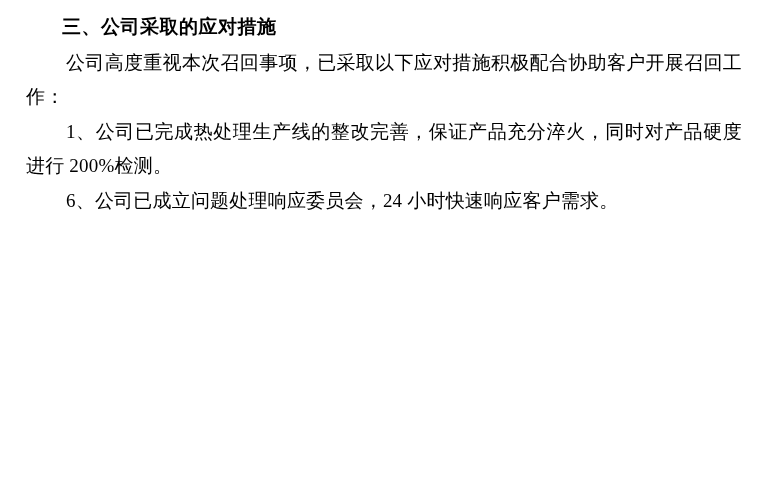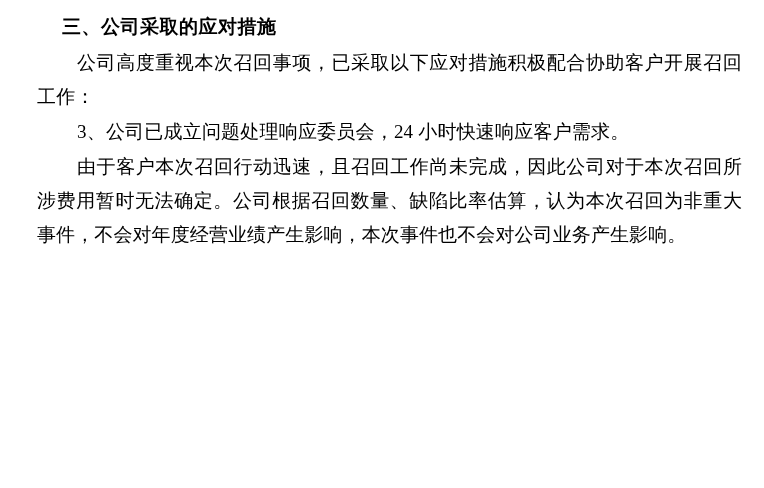--- a/index.html
+++ b/index.html
@@ -26,39 +26,39 @@
     font-weight: bold;
     font-size: 19px;
     line-height: 34px;
     margin: 0 0 2px 0;
     text-indent: 40px;
     letter-spacing: 0.5px;
   }
   .para {
     font-size: 19px;
     line-height: 34px;
-    margin: 0 0 1px 15px;
+    margin: 0 0 1px 4px;
     text-align: justify;
     text-justify: inter-ideograph;
     text-indent: 40px;
     letter-spacing: 0.2px;
   }
   .para.tight {
     letter-spacing: 0.1px;
   }
 </style>
 </head>
 <body>
 
 <div class="page">
 
   <h2 class="heading">三、公司采取的应对措施</h2>
 
   <p class="para">公司高度重视本次召回事项，已采取以下应对措施积极配合协助客户开展召回工作：</p>
 
+  <p class="para">1、公司已完成热处理生产线的整改完善，保证产品充分淬火，同时对产品硬度进行 200%检测。</p>
 
 
-  <p class="para">3、公司已成立问题处理响应委员会，24 小时快速响应客户需求。</p>
+  <p class="para">6、公司已成立问题处理响应委员会，24 小时快速响应客户需求。</p>
 
 
-  <p class="para tight">由于客户本次召回行动迅速，且召回工作尚未完成，因此公司对于本次召回所涉费用暂时无法确定。公司根据召回数量、缺陷比率估算，认为本次召回为非重大事件，不会对年度经营业绩产生影响，本次事件也不会对公司业务产生影响。</p>
 
 </div>
 
 </body></html>

